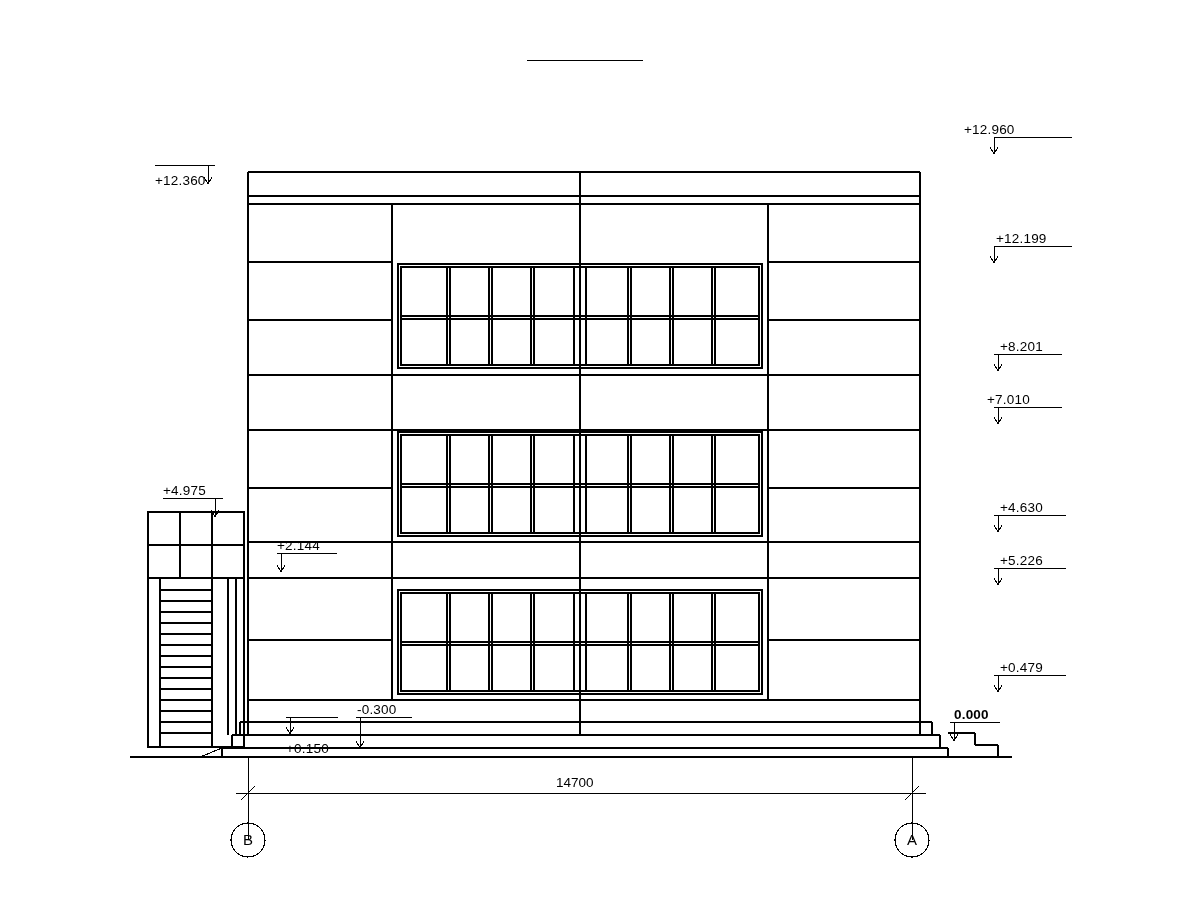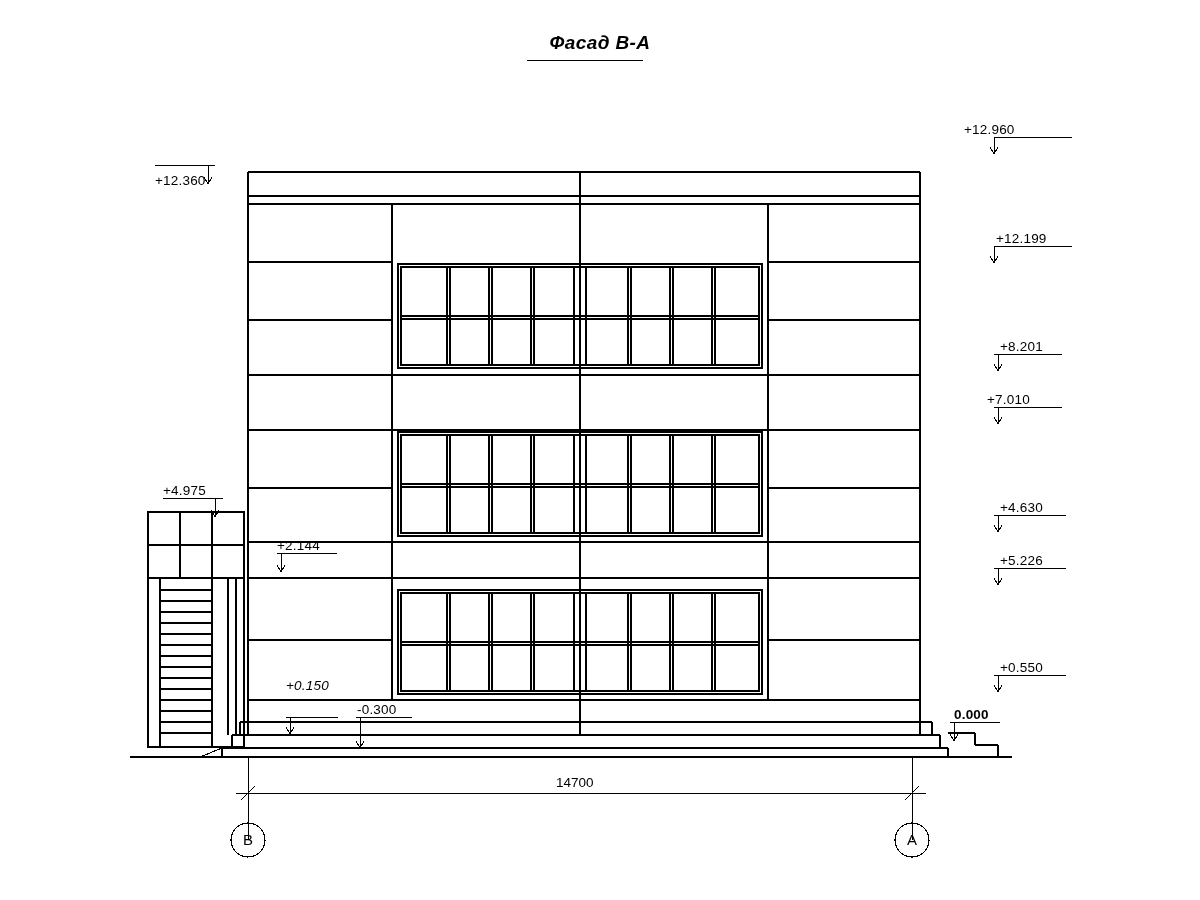--- a/index.html
+++ b/index.html
@@ -62,21 +62,20 @@
     font-size: 15px;
     text-align: center;
     width: 34px;
   }
 </style>
 </head>
 <body>
 
 <div id="sheet">
 
-  <div class="title-label">Фасад В-А</div>
   <div class="title-underline"></div>
 
   <svg id="drawing-svg" viewBox="0 0 1200 900" xmlns="http://www.w3.org/2000/svg">
     <g fill="none" stroke="#000000" stroke-width="1.1" shape-rendering="crispEdges">
 
       <g>
         <line x1="130" y1="757" x2="1012" y2="757" stroke-width="1.6"></line>
       </g>
 
       <g>
@@ -327,30 +326,30 @@
         <circle cx="248" cy="840" r="17"></circle>
         <circle cx="912" cy="840" r="17"></circle>
       </g>
 
     </g>
   </svg>
 
   <div class="lvl" style="left:155px; top:150px;margin-top:23px;">+12.360</div>
   <div class="lvl" style="left:163px; top:483px;">+4.975</div>
   <div class="lvl" style="left:277px; top:538px;">+2.144</div>
-  <div class="lvl" style="left:286px; top:678px;font-style:italic;">+0.150</div>
+  <div class="lvl" style="left:286px; top:741px;">+0.150</div>
   <div class="lvl" style="left:357px; top:702px;">-0.300</div>
 
   <div class="lvl" style="left:964px; top:122px;">+12.960</div>
   <div class="lvl" style="left:996px; top:231px;">+12.199</div>
   <div class="lvl" style="left:1000px; top:339px;">+8.201</div>
   <div class="lvl" style="left:987px; top:392px;">+7.010</div>
   <div class="lvl" style="left:1000px; top:500px;">+4.630</div>
   <div class="lvl" style="left:1000px; top:553px;">+5.226</div>
-  <div class="lvl" style="left:1000px; top:660px;">+0.550</div>
+  <div class="lvl" style="left:1000px; top:660px;">+0.479</div>
   <div class="lvl" style="left:954px; top:707px;font-weight:bold;">0.000</div>
 
   <div class="dim-text" style="left:556px; top:775px;">14700</div>
 
   <div class="axis-letter" style="left:231px; top:831px;">В</div>
   <div class="axis-letter" style="left:895px; top:831px;">А</div>
 
 </div>
 
 </body></html>

